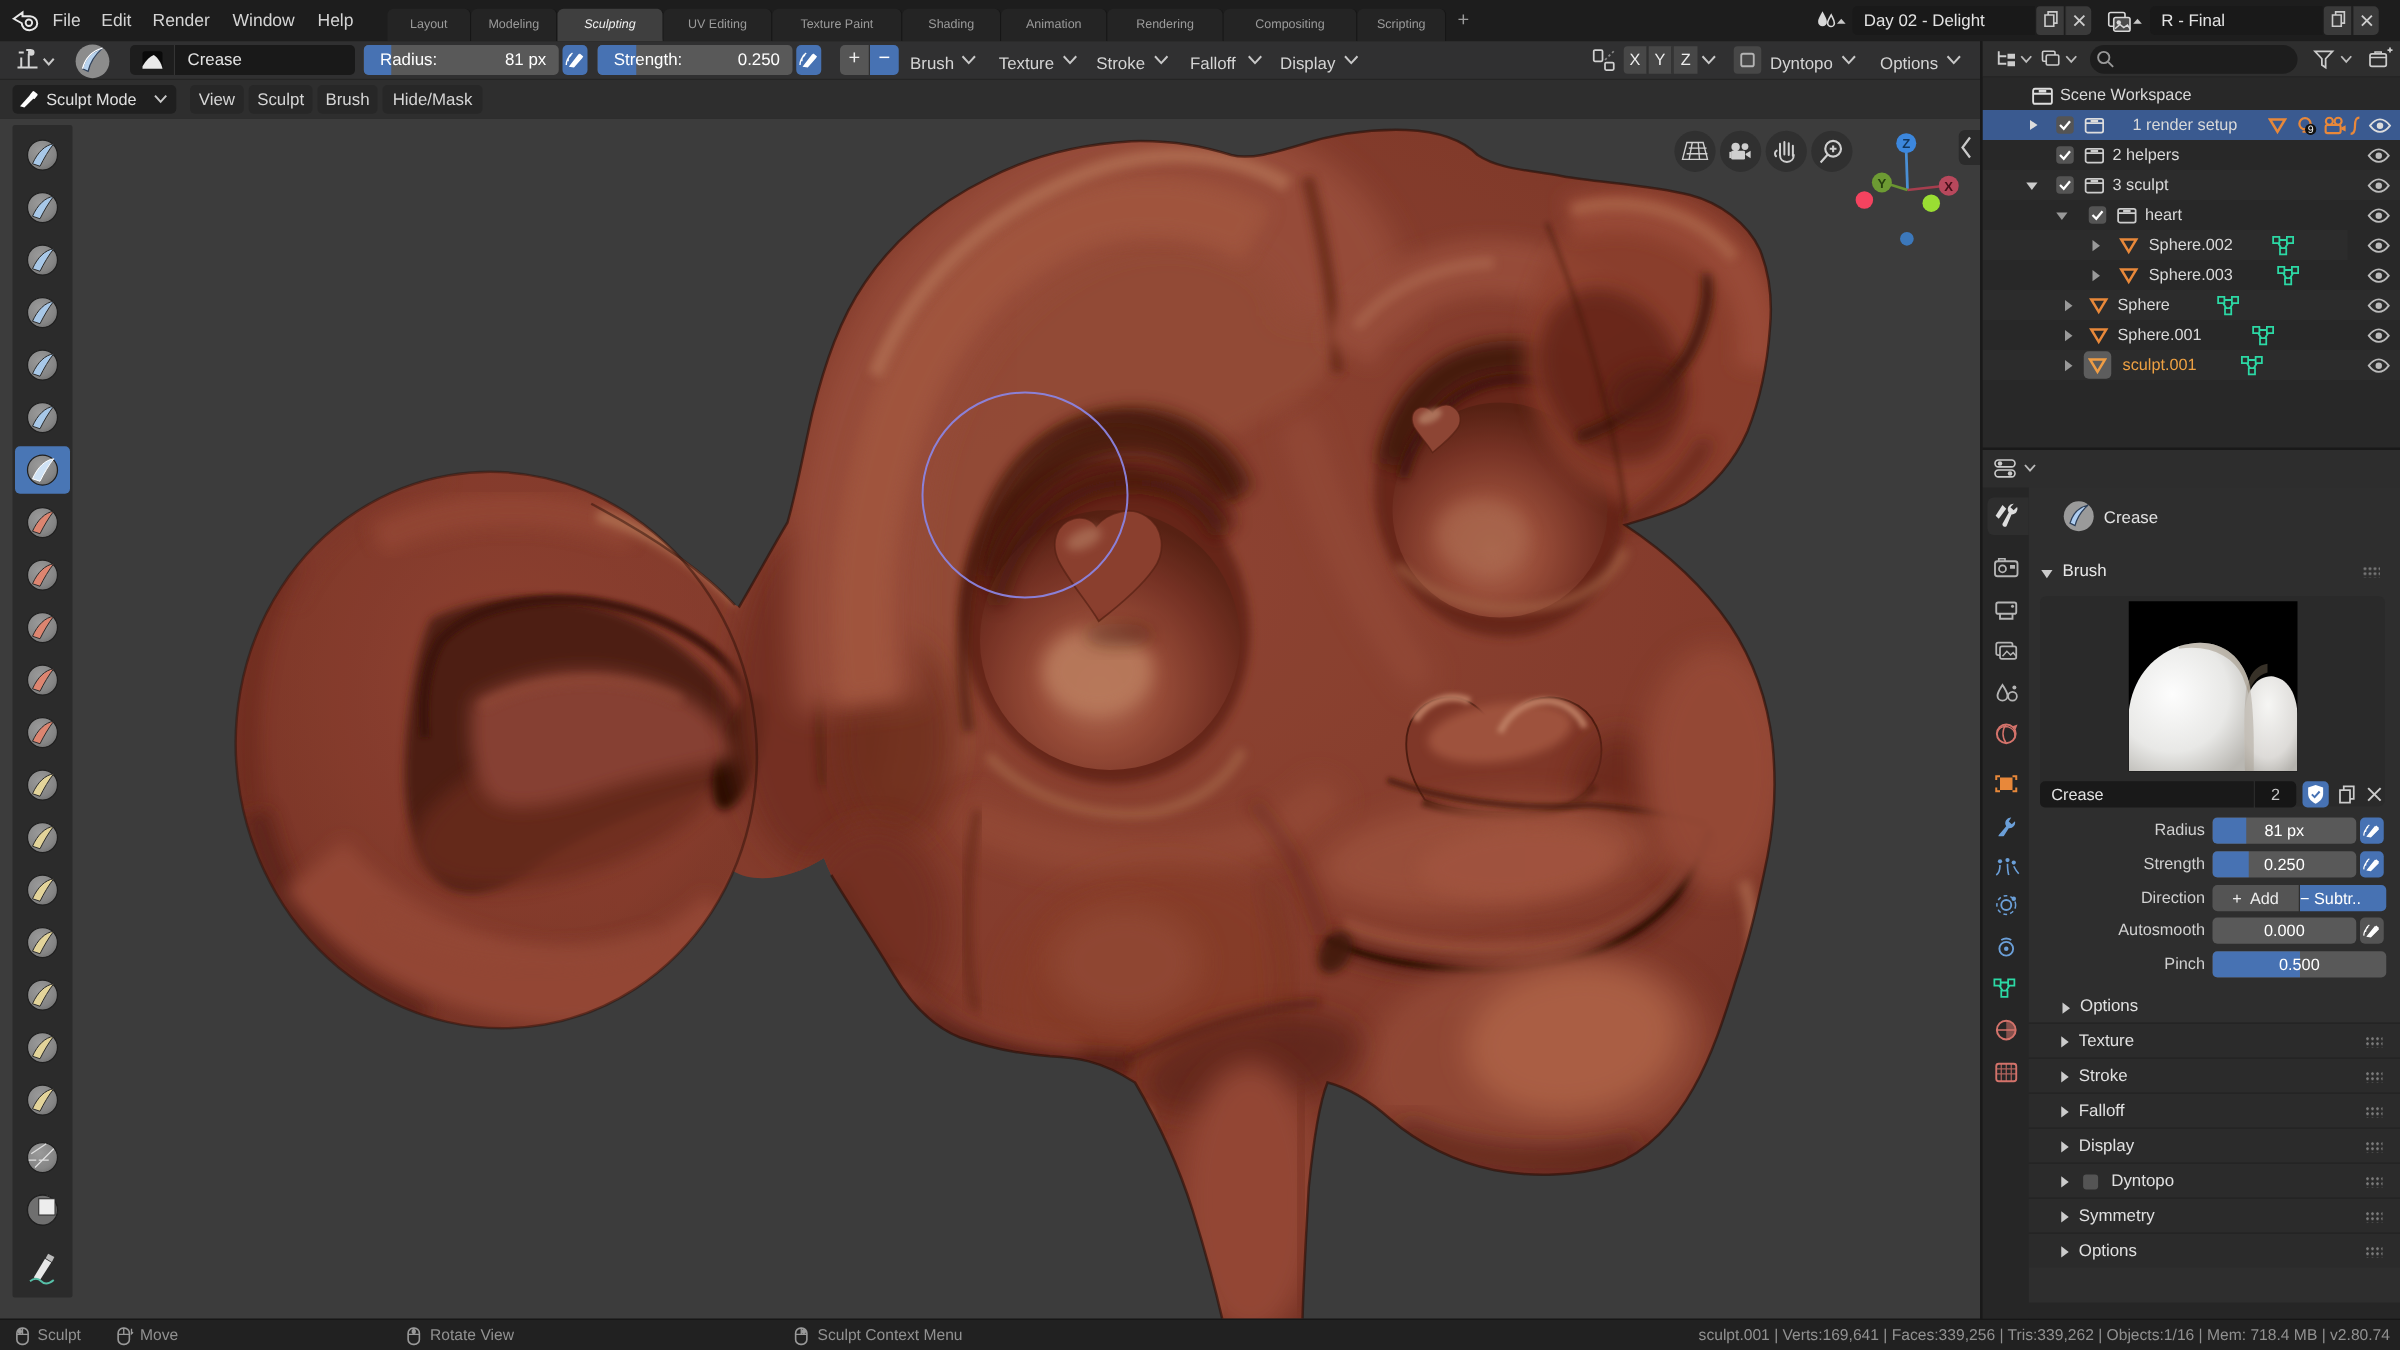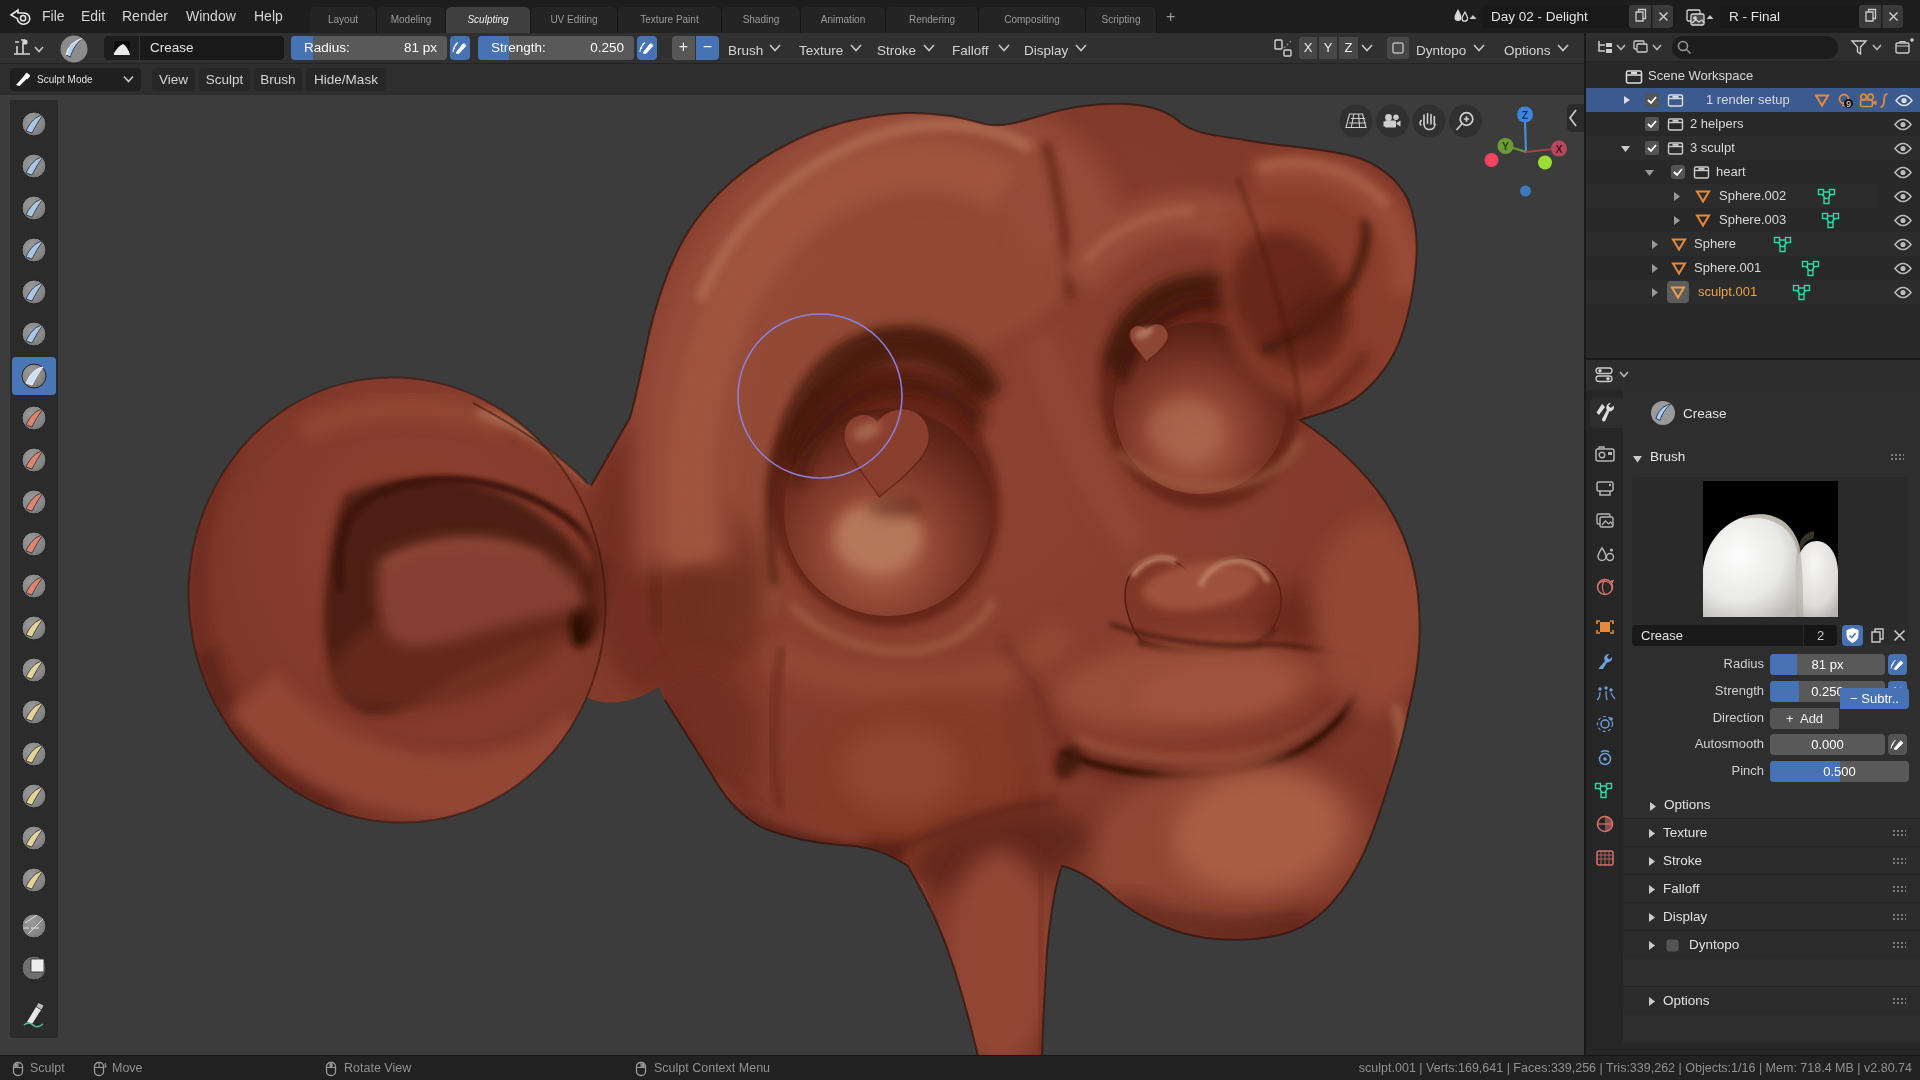--- a/index.html
+++ b/index.html
@@ -176,21 +176,21 @@
   <svg class="abs" style="left:1556px;top:9px" width="14" height="12" viewBox="0 0 14 12">
       <path d="M2 3 l5 5.5 5 -5.5" fill="none" stroke="#c8c8c8" stroke-width="1.6"></path>
     </svg>
 </div>
 <div id="vpheader" class="abs">
   <div class="abs" style="left:10px;top:4px;width:131px;height:23px;background:#1f1f1f;border-radius:4px">
     <svg width="26" height="23" viewBox="0 0 26 23">
         <path d="M6 17 L14 8 L17 10.5 L9.5 18 Z" fill="#fff"></path>
         <rect x="14.5" y="5.5" width="5" height="5" rx="1" transform="rotate(40 17 8)" fill="#fff"></rect>
       </svg>
-    <span style="position:absolute;left:27px;top:0;color:#e0e0e0;font-size:10px;line-height:23px">Sculpt Mode</span>
+    <span style="position:absolute;left:27px;top:0;color:#e0e0e0;font-size:13px;line-height:23px">Sculpt Mode</span>
     <svg style="position:absolute;right:6px;top:6px" width="13" height="11" viewBox="0 0 13 11">
         <path d="M2 2.5 l4.5 5 4.5 -5" fill="none" stroke="#c8c8c8" stroke-width="1.6"></path>
       </svg>
   </div>
   <div class="abs" style="left:152px;top:4px;width:43px;height:23px;background:#272727;border-radius:4px;color:#d5d5d5;font-size:13.5px;text-align:center;line-height:23px">View</div>
   <div class="abs" style="left:199px;top:4px;width:51px;height:23px;background:#272727;border-radius:4px;color:#d5d5d5;font-size:13.5px;text-align:center;line-height:23px">Sculpt</div>
   <div class="abs" style="left:254px;top:4px;width:48px;height:23px;background:#272727;border-radius:4px;color:#d5d5d5;font-size:13.5px;text-align:center;line-height:23px">Brush</div>
   <div class="abs" style="left:306px;top:4px;width:80px;height:23px;background:#272727;border-radius:4px;color:#d5d5d5;font-size:13.5px;text-align:center;line-height:23px">Hide/Mask</div>
 </div>
 <div id="viewport" class="abs">
@@ -787,21 +787,21 @@
       <span style="position:absolute;left:0;right:0;text-align:center;color:#fff">0.250</span>
   </div>
   <div class="abs penbtn" style="left:302px;top:321px;width:19px;height:21px">
     <svg width="19" height="21" viewBox="0 0 19 21">
         <path d="M6 15 L12 7.5 L14.5 9.5 L8.5 15.5 Z M12.6 6.8 l2.4 2" fill="#fff" stroke="#fff" stroke-width="1"></path>
         <path d="M4.5 11.5 A6.5 6.5 0 0 1 7.5 6 M3 14.5 A9.5 9.5 0 0 1 6.5 7.5" stroke="#fff" stroke-width="1" fill="none"></path>
       </svg>
   </div>
   <span class="abs" style="left:0;top:350px;width:178px;text-align:right">Direction</span>
   <div class="abs" style="left:184px;top:348px;width:69px;height:21px;background:#545454;border-radius:4px 0 0 4px;color:#eee;text-align:center;line-height:21px">+&nbsp; Add</div>
-  <div class="abs" style="left:254px;top:328px;width:69px;height:21px;background:#4772b3;border-radius:0 4px 4px 0;color:#fff;text-align:center;line-height:21px">− Subtr..</div>
+  <div class="abs" style="left:254px;top:348px;width:69px;height:21px;background:#4772b3;border-radius:0 4px 4px 0;color:#fff;text-align:left;line-height:21px">− Subtr..</div>
   <span class="abs" style="left:0;top:376px;width:178px;text-align:right">Autosmooth</span>
   <div class="slider" style="left:184px;top:374px;width:115px;height:21px;line-height:21px;font-size:13px">
     <span style="position:absolute;left:0;right:0;text-align:center;color:#fff">0.000</span>
   </div>
   <div class="abs" style="left:302px;top:374px;width:19px;height:21px;background:#545454;border-radius:4px">
     <svg width="19" height="21" viewBox="0 0 19 21">
         <path d="M6 15 L12 7.5 L14.5 9.5 L8.5 15.5 Z M12.6 6.8 l2.4 2" fill="#fff" stroke="#fff" stroke-width="1"></path>
         <path d="M4.5 11.5 A6.5 6.5 0 0 1 7.5 6 M3 14.5 A9.5 9.5 0 0 1 6.5 7.5" stroke="#fff" stroke-width="1" fill="none"></path>
       </svg>
   </div>
@@ -843,20 +843,27 @@
       <div class="dots"></div>
     </div>
   <div class="sect abs" style="top:570px">
       <svg class="arr" width="9" height="11" viewBox="0 0 9 11">
         <path d="M2 1 l6 4.5 -6 4.5 z" fill="#ccc"></path>
       </svg>
     <svg class="abs" style="left:42px;top:7px" width="15" height="15" viewBox="0 0 15 15">
         <rect x="1.5" y="1.5" width="12" height="12" rx="2.5" fill="#545454"></rect>
       </svg>
     <span style="left:66px">Dyntopo</span>
+      <div class="dots"></div>
+    </div>
+  <div class="sect abs" style="top:598px">
+      <svg class="arr" width="9" height="11" viewBox="0 0 9 11">
+        <path d="M2 1 l6 4.5 -6 4.5 z" fill="#ccc"></path>
+      </svg>
+      <span>Symmetry</span>
       <div class="dots"></div>
     </div>
   <div class="sect abs" style="top:626px">
       <svg class="arr" width="9" height="11" viewBox="0 0 9 11">
         <path d="M2 1 l6 4.5 -6 4.5 z" fill="#ccc"></path>
       </svg>
       <span>Options</span>
       <div class="dots"></div>
     </div>
   <div class="abs" style="left:37px;top:682px;width:297px;height:13px;background:#262626"></div>

